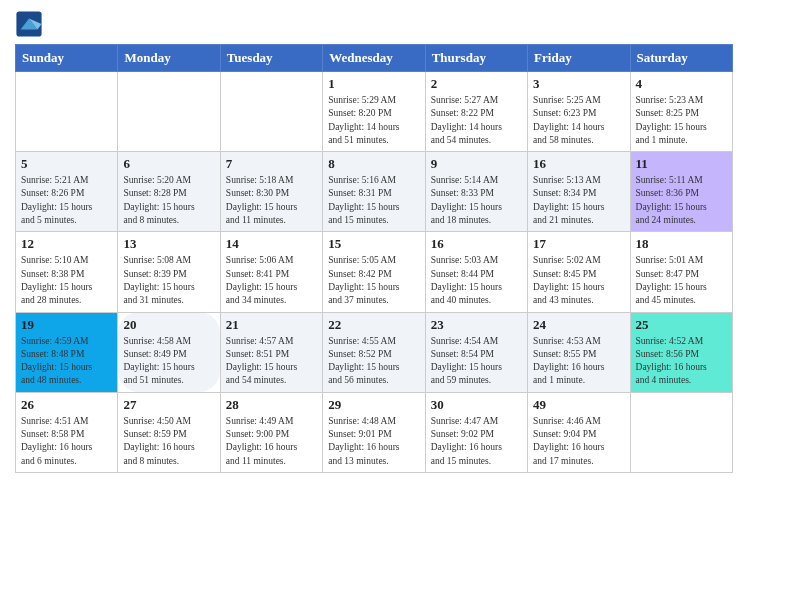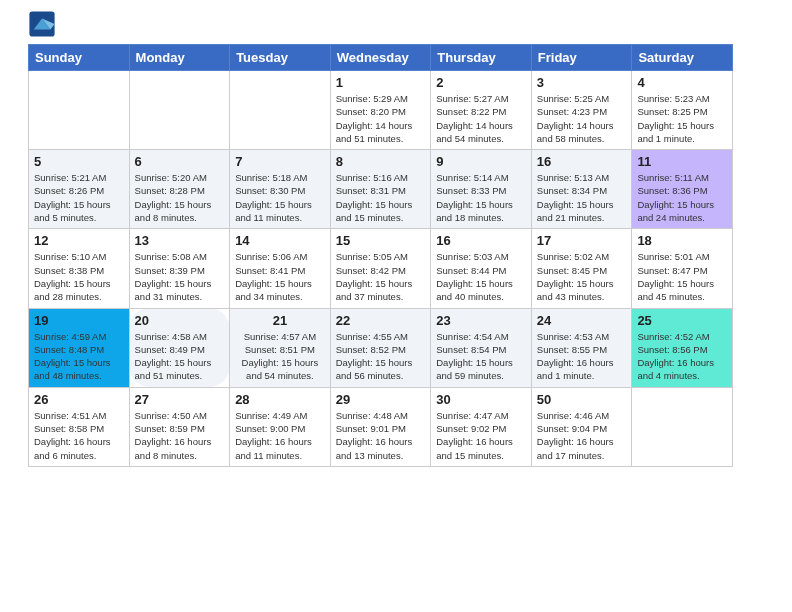--- a/index.html
+++ b/index.html
@@ -6,21 +6,22 @@
     body {
       font-family: Arial, sans-serif;
       background: #fff;
       width: 792px;
       height: 612px;
       overflow: hidden;
     }
     .page {
       width: 748px;
       min-height: 612px;
-      padding: 10px 15px 10px 28px;
+      padding: 10px 15px 10px 15px;
+      font-family: Liberation Serif, serif;
     }
     .header {
       display: flex;
       justify-content: space-between;
       align-items: flex-start;
       margin-bottom: 6px;
     }
     .logo {
       display: flex;
       align-items: center;
@@ -140,21 +141,21 @@
           <td>
             <span class="day-number">2</span>
             <div class="day-info" style="white-space: pre-line;">Sunrise: 5:27 AM
 Sunset: 8:22 PM
 Daylight: 14 hours
 and 54 minutes.</div>
           </td>
           <td>
             <span class="day-number">3</span>
             <div class="day-info" style="white-space: pre-line;">Sunrise: 5:25 AM
-Sunset: 4:23 PM
+Sunset: 6:23 PM
 Daylight: 14 hours
 and 58 minutes.</div>
           </td>
           <td>
             <span class="day-number">4</span>
             <div class="day-info" style="white-space: pre-line;">Sunrise: 5:23 AM
 Sunset: 8:25 PM
 Daylight: 15 hours
 and 1 minute.</div>
           </td>
@@ -269,21 +270,21 @@
 Daylight: 15 hours
 and 48 minutes.</div>
           </td>
           <td style="background: rgb(240, 244, 248); border-radius: 21px;">
             <span class="day-number">20</span>
             <div class="day-info" style="white-space: pre-line;">Sunrise: 4:58 AM
 Sunset: 8:49 PM
 Daylight: 15 hours
 and 51 minutes.</div>
           </td>
-          <td style="background: rgb(240, 244, 248); text-align: center;">
+          <td style="background: rgb(240, 244, 248);">
             <span class="day-number">21</span>
             <div class="day-info" style="white-space: pre-line;">Sunrise: 4:57 AM
 Sunset: 8:51 PM
 Daylight: 15 hours
 and 54 minutes.</div>
           </td>
           <td style="background: rgb(240, 244, 248);">
             <span class="day-number">22</span>
             <div class="day-info" style="white-space: pre-line;">Sunrise: 4:55 AM
 Sunset: 8:52 PM
@@ -342,21 +343,21 @@
 and 13 minutes.</div>
           </td>
           <td>
             <span class="day-number">30</span>
             <div class="day-info" style="white-space: pre-line;">Sunrise: 4:47 AM
 Sunset: 9:02 PM
 Daylight: 16 hours
 and 15 minutes.</div>
           </td>
           <td>
-            <span class="day-number">50</span>
+            <span class="day-number">49</span>
             <div class="day-info" style="white-space: pre-line;">Sunrise: 4:46 AM
 Sunset: 9:04 PM
 Daylight: 16 hours
 and 17 minutes.</div>
           </td>
           <td class="empty-cell"></td>
         </tr>
       </tbody>
   </table>
 </div>

